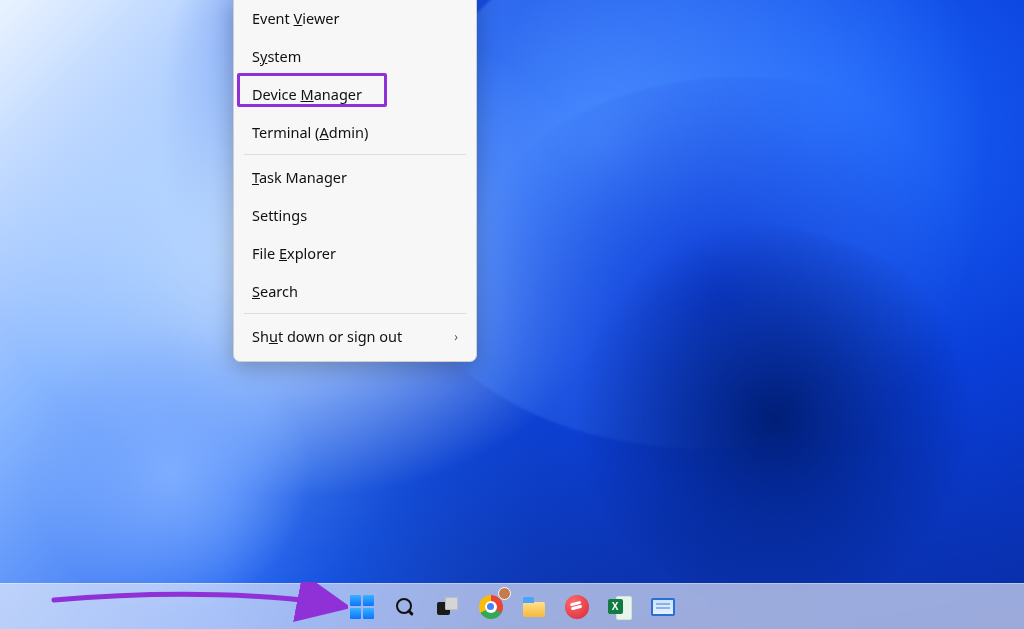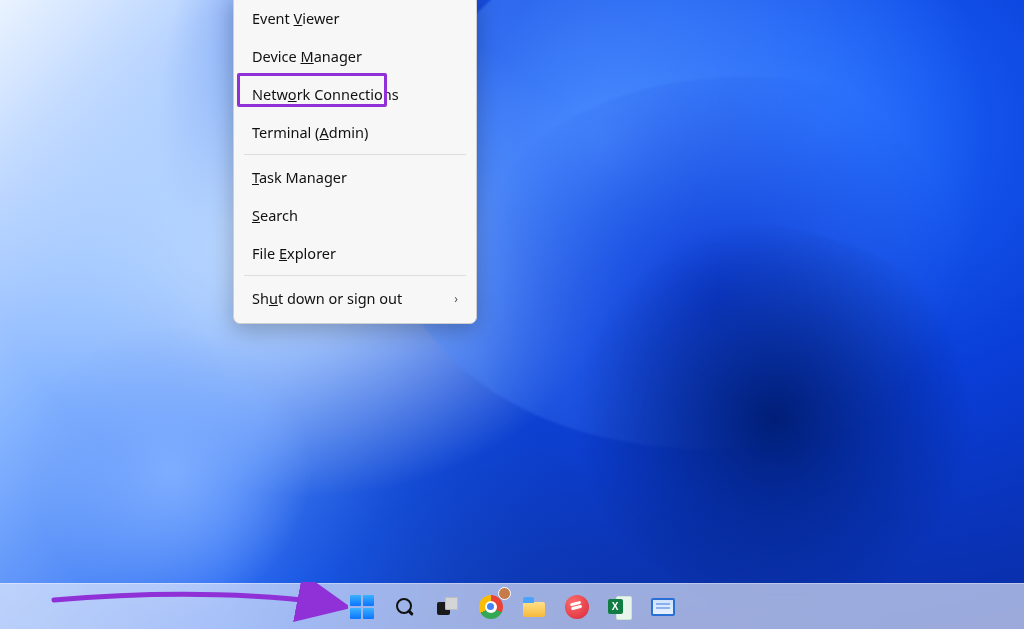--- a/index.html
+++ b/index.html
@@ -149,37 +149,40 @@
   <div class="swirl s1"></div>
   <div class="swirl s2"></div>
   <div class="swirl s3"></div>
   <div class="swirl s4"></div>
 
   <div class="ctx" id="ctx">
       <div class="ctx-item">
         <span class="mn">Event <span class="underline-accel">V</span>iewer</span>
       </div>
       <div class="ctx-item">
+        <span class="mn">S<span class="underline-accel">y</span>stem</span>
+      </div>
+      <div class="ctx-item">
         <span class="mn">Device <span class="underline-accel">M</span>anager</span>
       </div>
       <div class="ctx-item">
-        <span class="mn">Netw<span class="underline-accel">o</span>rk Connections</span>
-      </div>
-      <div class="ctx-item">
         <span class="mn">Terminal (<span class="underline-accel">A</span>dmin)</span>
       </div>
       <div class="ctx-sep"></div>
       <div class="ctx-item">
         <span class="mn"><span class="underline-accel">T</span>ask Manager</span>
       </div>
       <div class="ctx-item">
+        <span class="mn">Settin<span class="underline-accel">g</span>s</span>
+      </div>
+      <div class="ctx-item">
+        <span class="mn">File <span class="underline-accel">E</span>xplorer</span>
+      </div>
+      <div class="ctx-item">
         <span class="mn"><span class="underline-accel">S</span>earch</span>
-      </div>
-      <div class="ctx-item">
-        <span class="mn">File <span class="underline-accel">E</span>xplorer</span>
       </div>
       <div class="ctx-sep"></div>
       <div class="ctx-item">
         <span class="mn">Sh<span class="underline-accel">u</span>t down or sign out</span>
         <span class="chev">›</span>
       </div>
     </div>
 
   <div class="highlight-box"></div>
 

